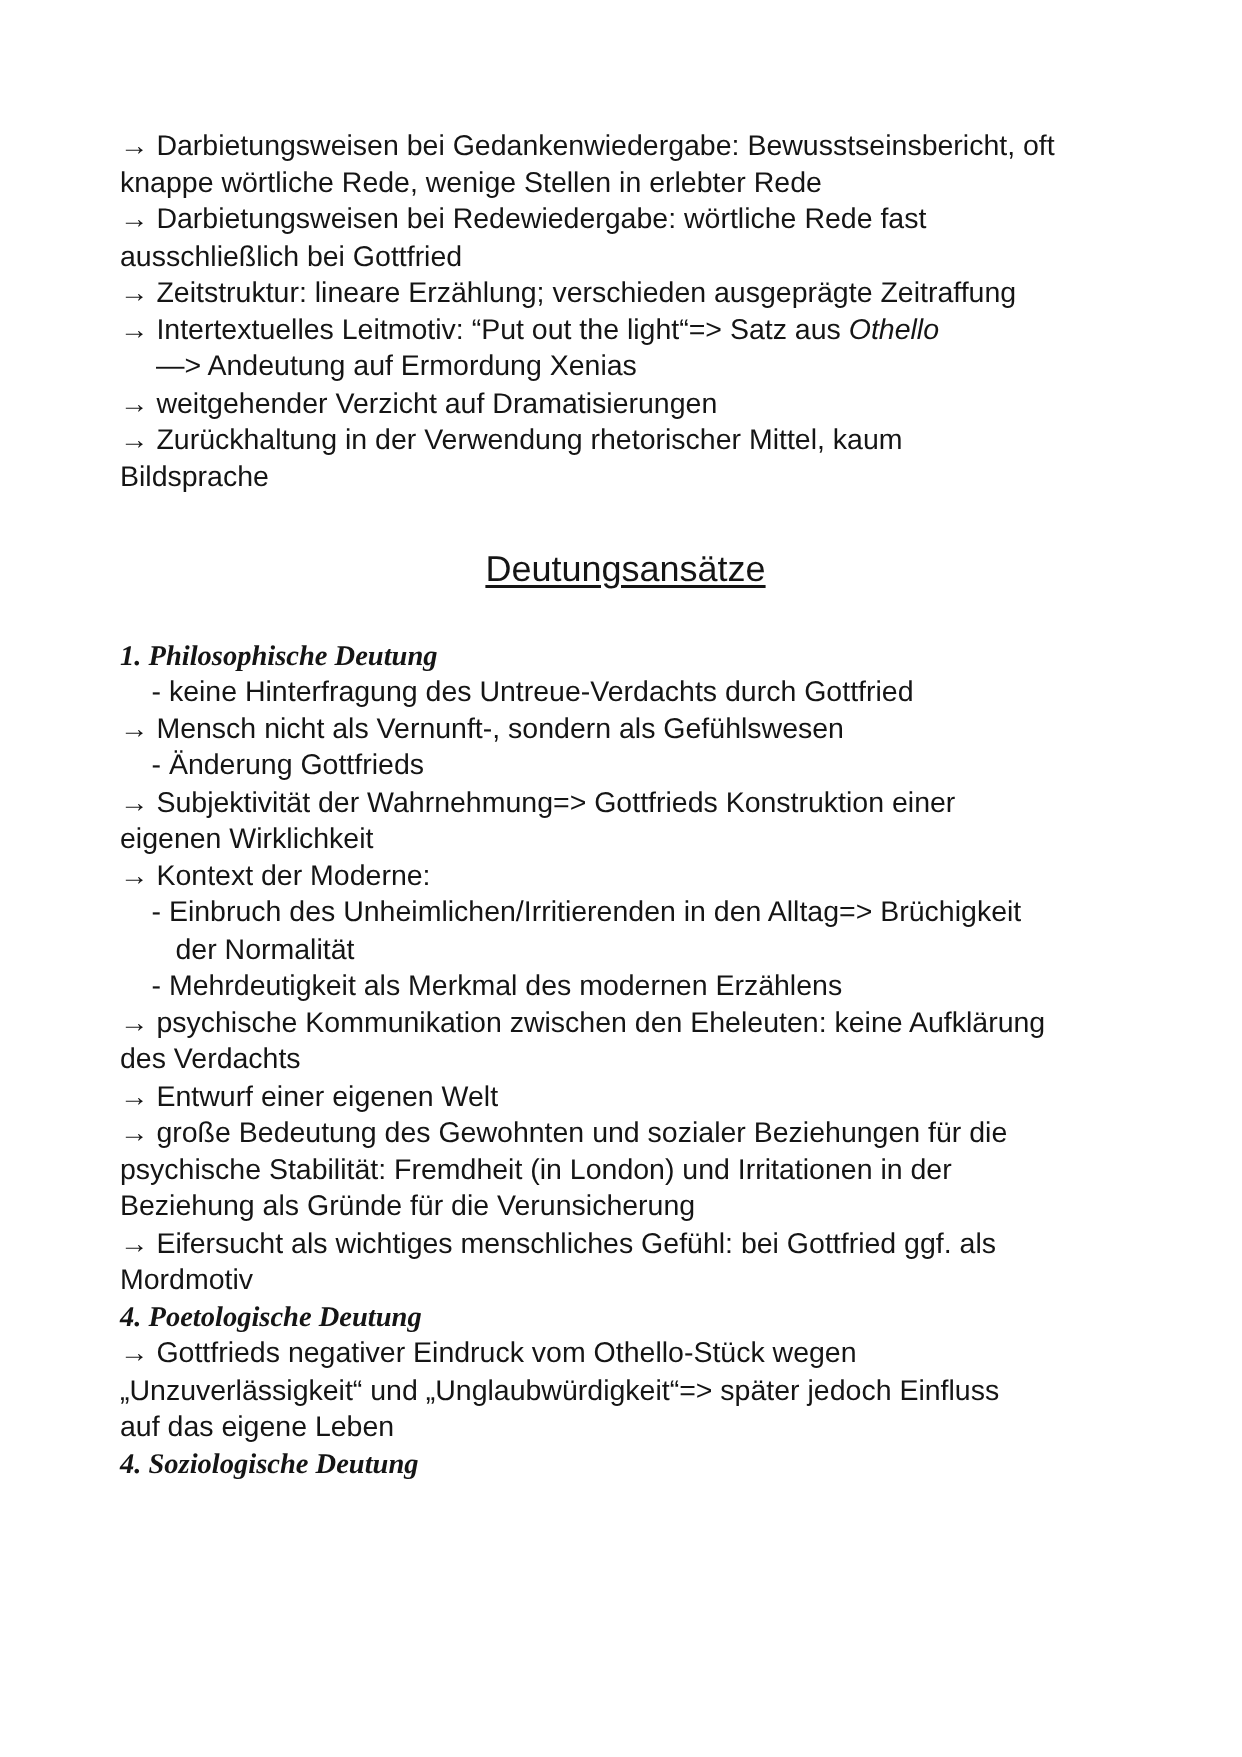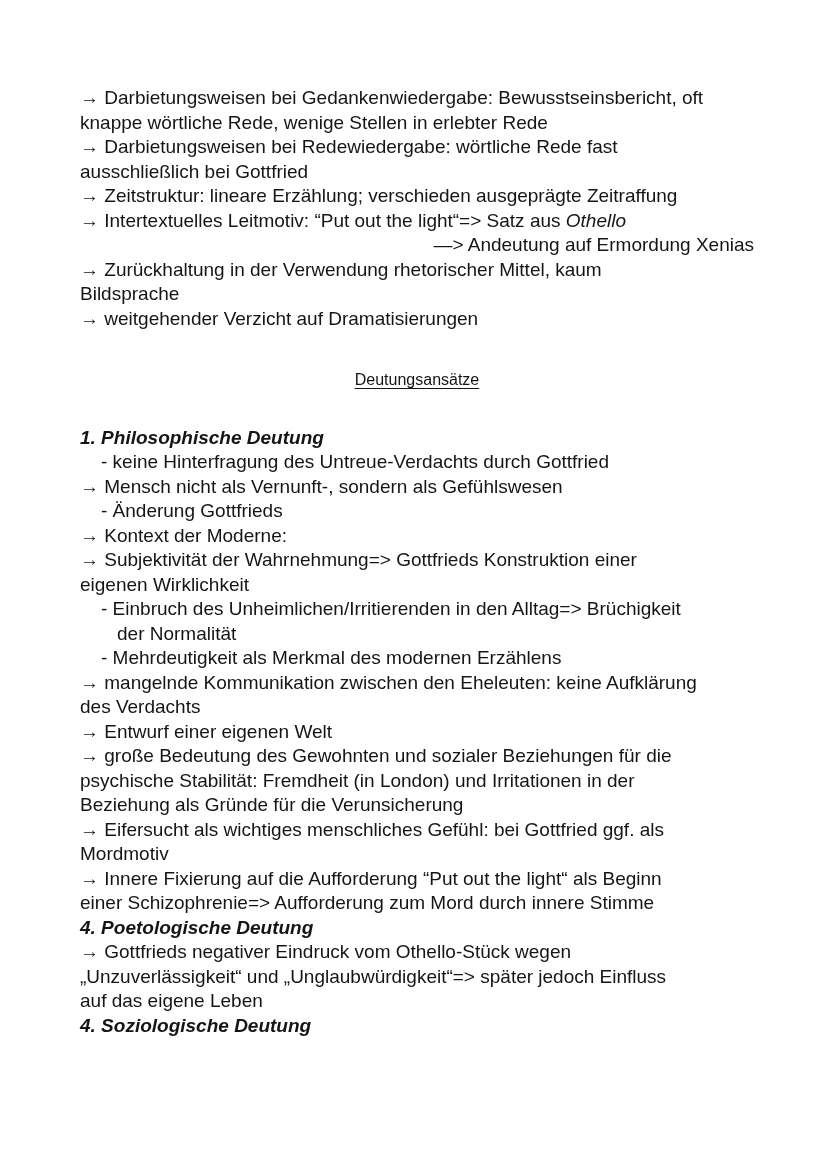--- a/index.html
+++ b/index.html
@@ -18,81 +18,80 @@
     font-size: 19px;
     line-height: 24.5px;
     color: #151515;
   }
   p.line {
     margin: 0;
     white-space: pre-wrap; 
   }
   .sub { padding-left: 21px; }
   .sub-wrap { padding-left: 37px; text-indent: -16px; }
-  .indent-1 { padding-left: 24px; text-align: right; }
+  .indent-1 { padding-left: 24px; }
   .doc-heading {
     margin: 37px 0 33px 0;
     text-align: center;
-    font-size: 16px;
+    font-size: 24px;
     font-weight: 400;
   }
   .doc-heading .underlined {
     text-decoration: underline;
     text-underline-offset: 3px;
   }
   .sec-title {
     font-weight: 700;
     font-style: italic;
+    font-family: Liberation Serif, serif;
   }
   em.work-title { font-style: italic; }
 </style>
 </head>
 <body>
 
 <div class="page">
 
   <div>
     <p class="line">→ Darbietungsweisen bei Gedankenwiedergabe: Bewusstseinsbericht, oft
 knappe wörtliche Rede, wenige Stellen in erlebter Rede</p>
     <p class="line">→ Darbietungsweisen bei Redewiedergabe: wörtliche Rede fast
 ausschließlich bei Gottfried</p>
     <p class="line">→ Zeitstruktur: lineare Erzählung; verschieden ausgeprägte Zeitraffung</p>
     <p class="line"><span>→ Intertextuelles Leitmotiv: “Put out the light“=&gt; Satz aus </span><em class="work-title">Othello</em></p>
     <p class="line indent-1">—&gt; Andeutung auf Ermordung Xenias</p>
+    <p class="line">→ weitgehender Verzicht auf Dramatisierungen</p>
     <p class="line">→ Zurückhaltung in der Verwendung rhetorischer Mittel, kaum
 Bildsprache</p>
-    <p class="line">→ weitgehender Verzicht auf Dramatisierungen</p>
   </div>
 
   <p class="doc-heading"><span class="underlined">Deutungsansätze</span></p>
 
   <div>
     <p class="line sec-title">1. Philosophische Deutung</p>
     <p class="line sub">- keine Hinterfragung des Untreue-Verdachts durch Gottfried</p>
     <p class="line">→ Mensch nicht als Vernunft-, sondern als Gefühlswesen</p>
     <p class="line sub">- Änderung Gottfrieds</p>
-    <p class="line">→ Kontext der Moderne:</p>
     <p class="line">→ Subjektivität der Wahrnehmung=&gt; Gottfrieds Konstruktion einer
 eigenen Wirklichkeit</p>
+    <p class="line">→ Kontext der Moderne:</p>
     <p class="line sub-wrap">- Einbruch des Unheimlichen/Irritierenden in den Alltag=&gt; Brüchigkeit
 der Normalität</p>
     <p class="line sub">- Mehrdeutigkeit als Merkmal des modernen Erzählens</p>
   </div>
 
   <div>
-    <p class="line">→ mangelnde Kommunikation zwischen den Eheleuten: keine Aufklärung
+    <p class="line">→ psychische Kommunikation zwischen den Eheleuten: keine Aufklärung
 des Verdachts</p>
     <p class="line">→ Entwurf einer eigenen Welt</p>
     <p class="line">→ große Bedeutung des Gewohnten und sozialer Beziehungen für die
 psychische Stabilität: Fremdheit (in London) und Irritationen in der
 Beziehung als Gründe für die Verunsicherung</p>
     <p class="line">→ Eifersucht als wichtiges menschliches Gefühl: bei Gottfried ggf. als
 Mordmotiv</p>
-    <p class="line">→ Innere Fixierung auf die Aufforderung “Put out the light“ als Beginn
-einer Schizophrenie=&gt; Aufforderung zum Mord durch innere Stimme</p>
   </div>
 
   <div>
     <p class="line sec-title">4. Poetologische Deutung</p>
     <p class="line">→ Gottfrieds negativer Eindruck vom Othello-Stück wegen
 „Unzuverlässigkeit“ und „Unglaubwürdigkeit“=&gt; später jedoch Einfluss
 auf das eigene Leben</p>
   </div>
 
   <div>

